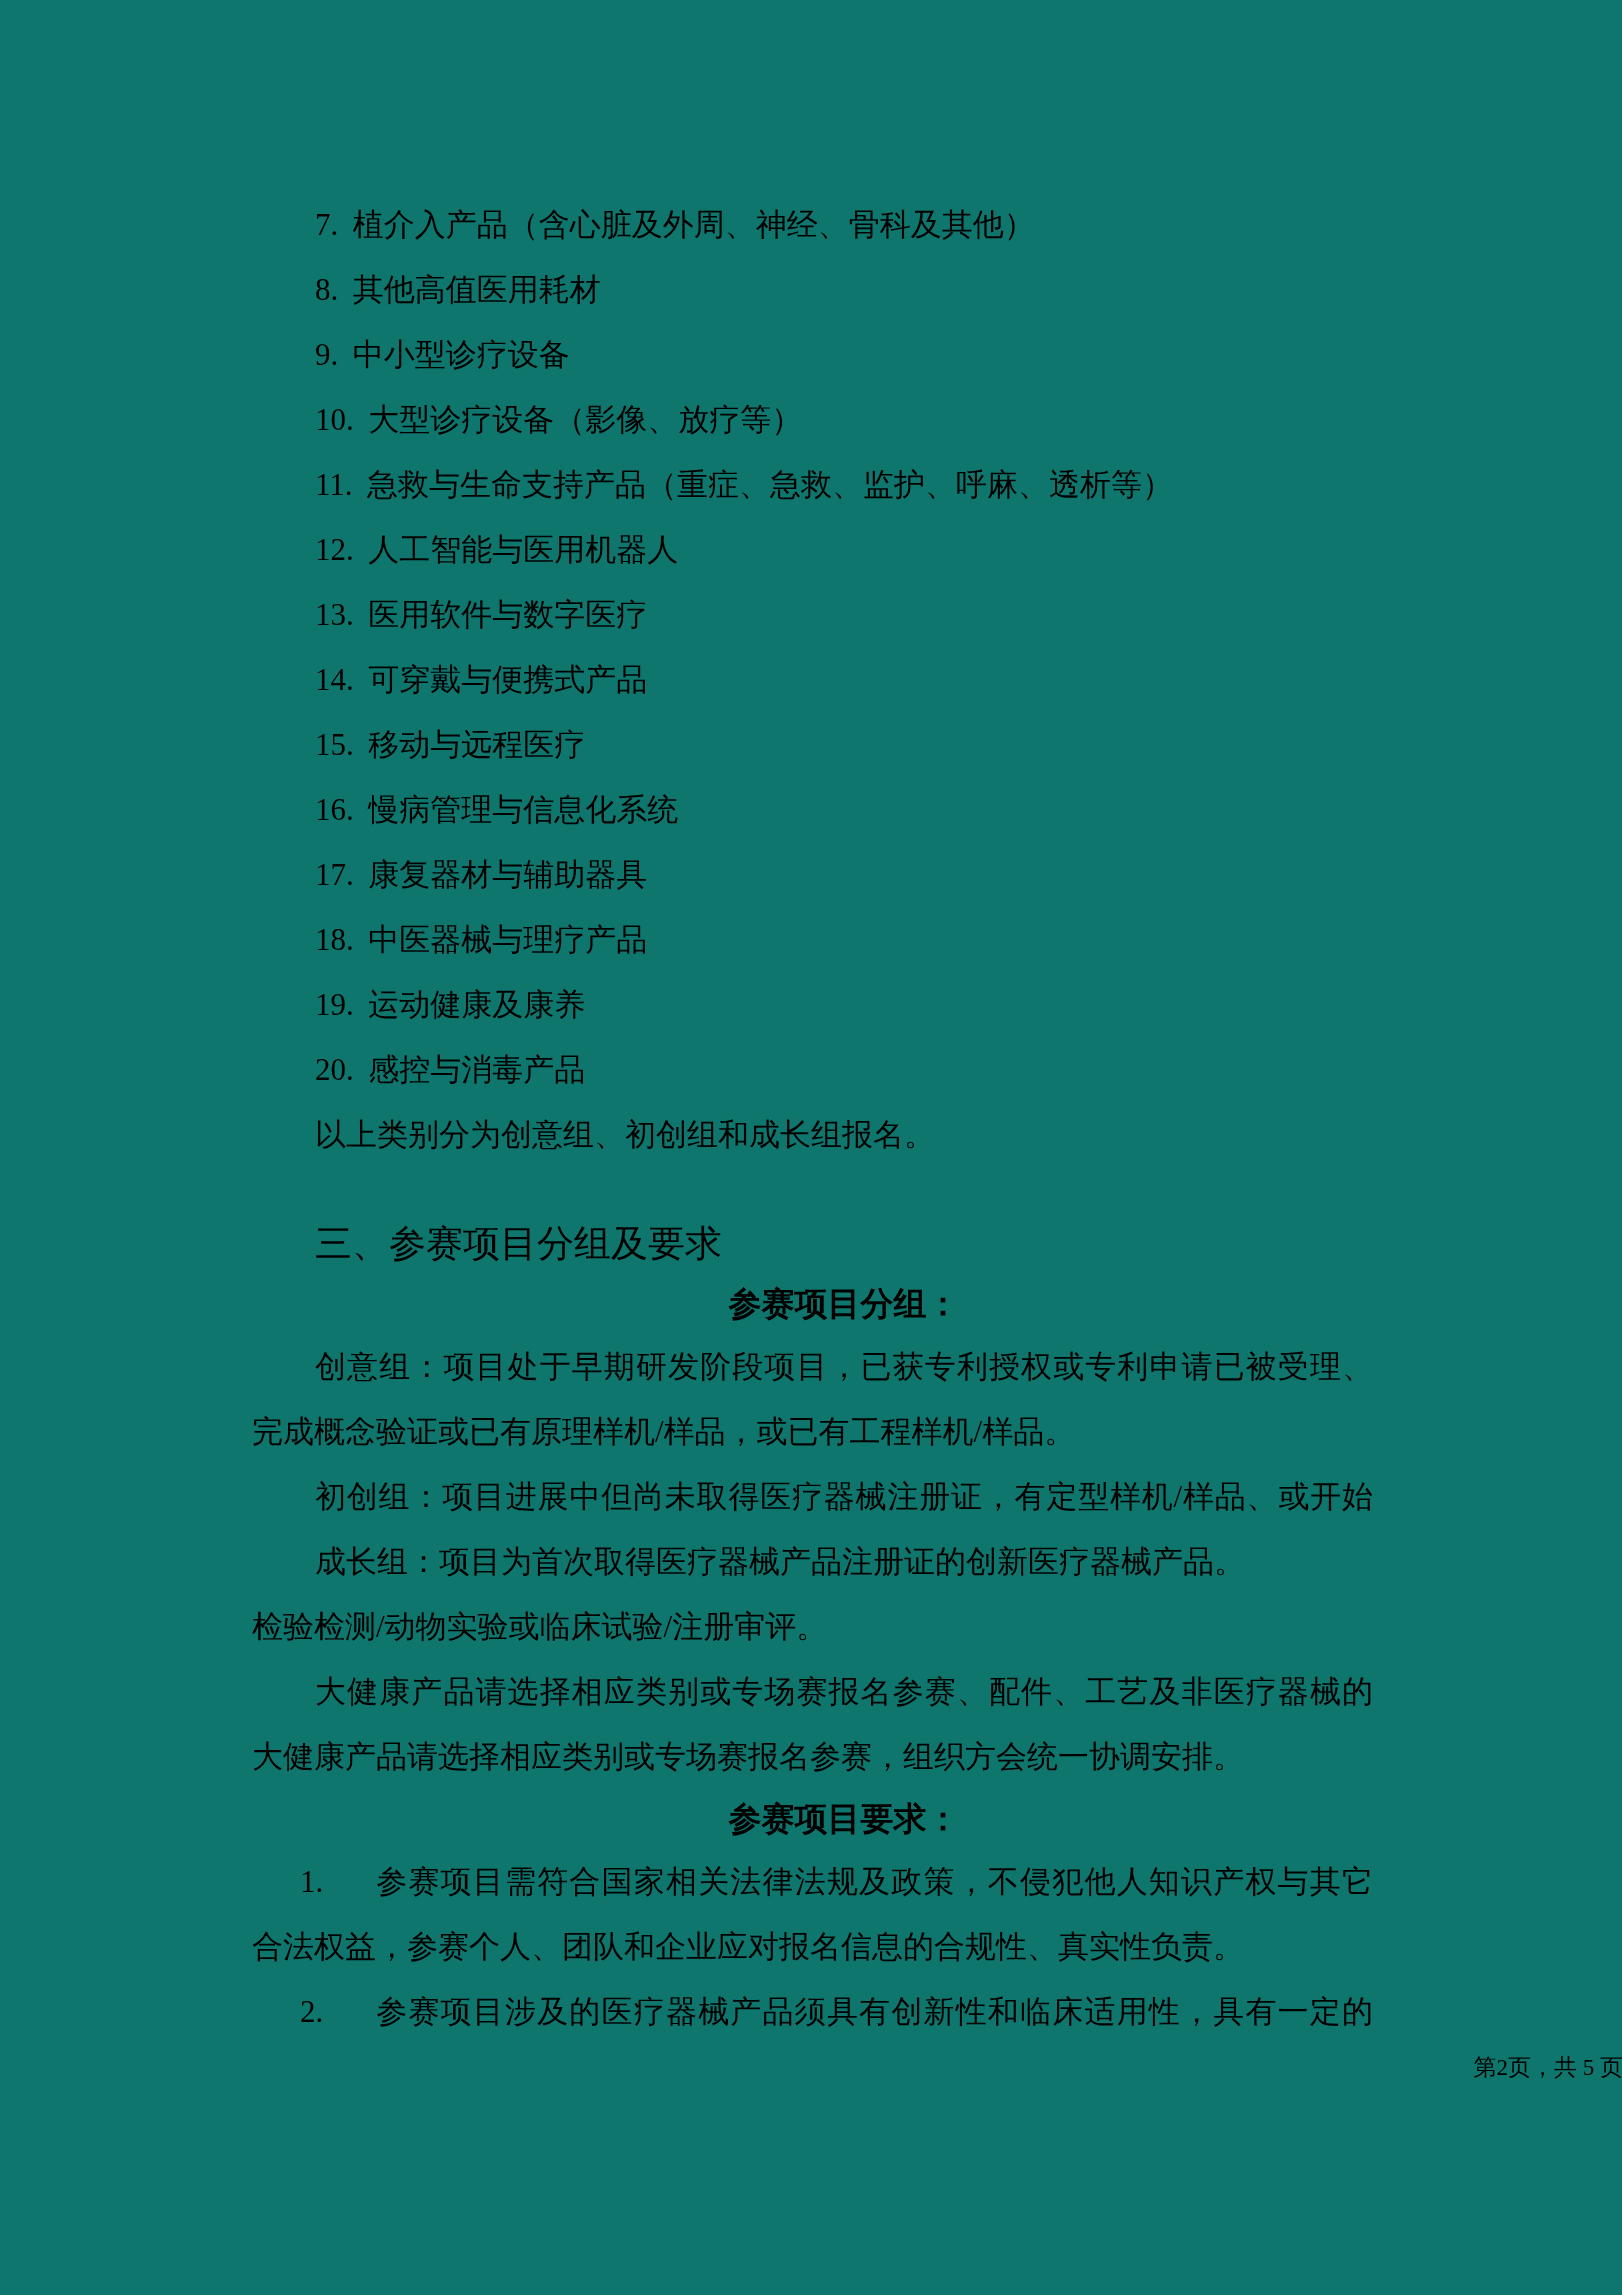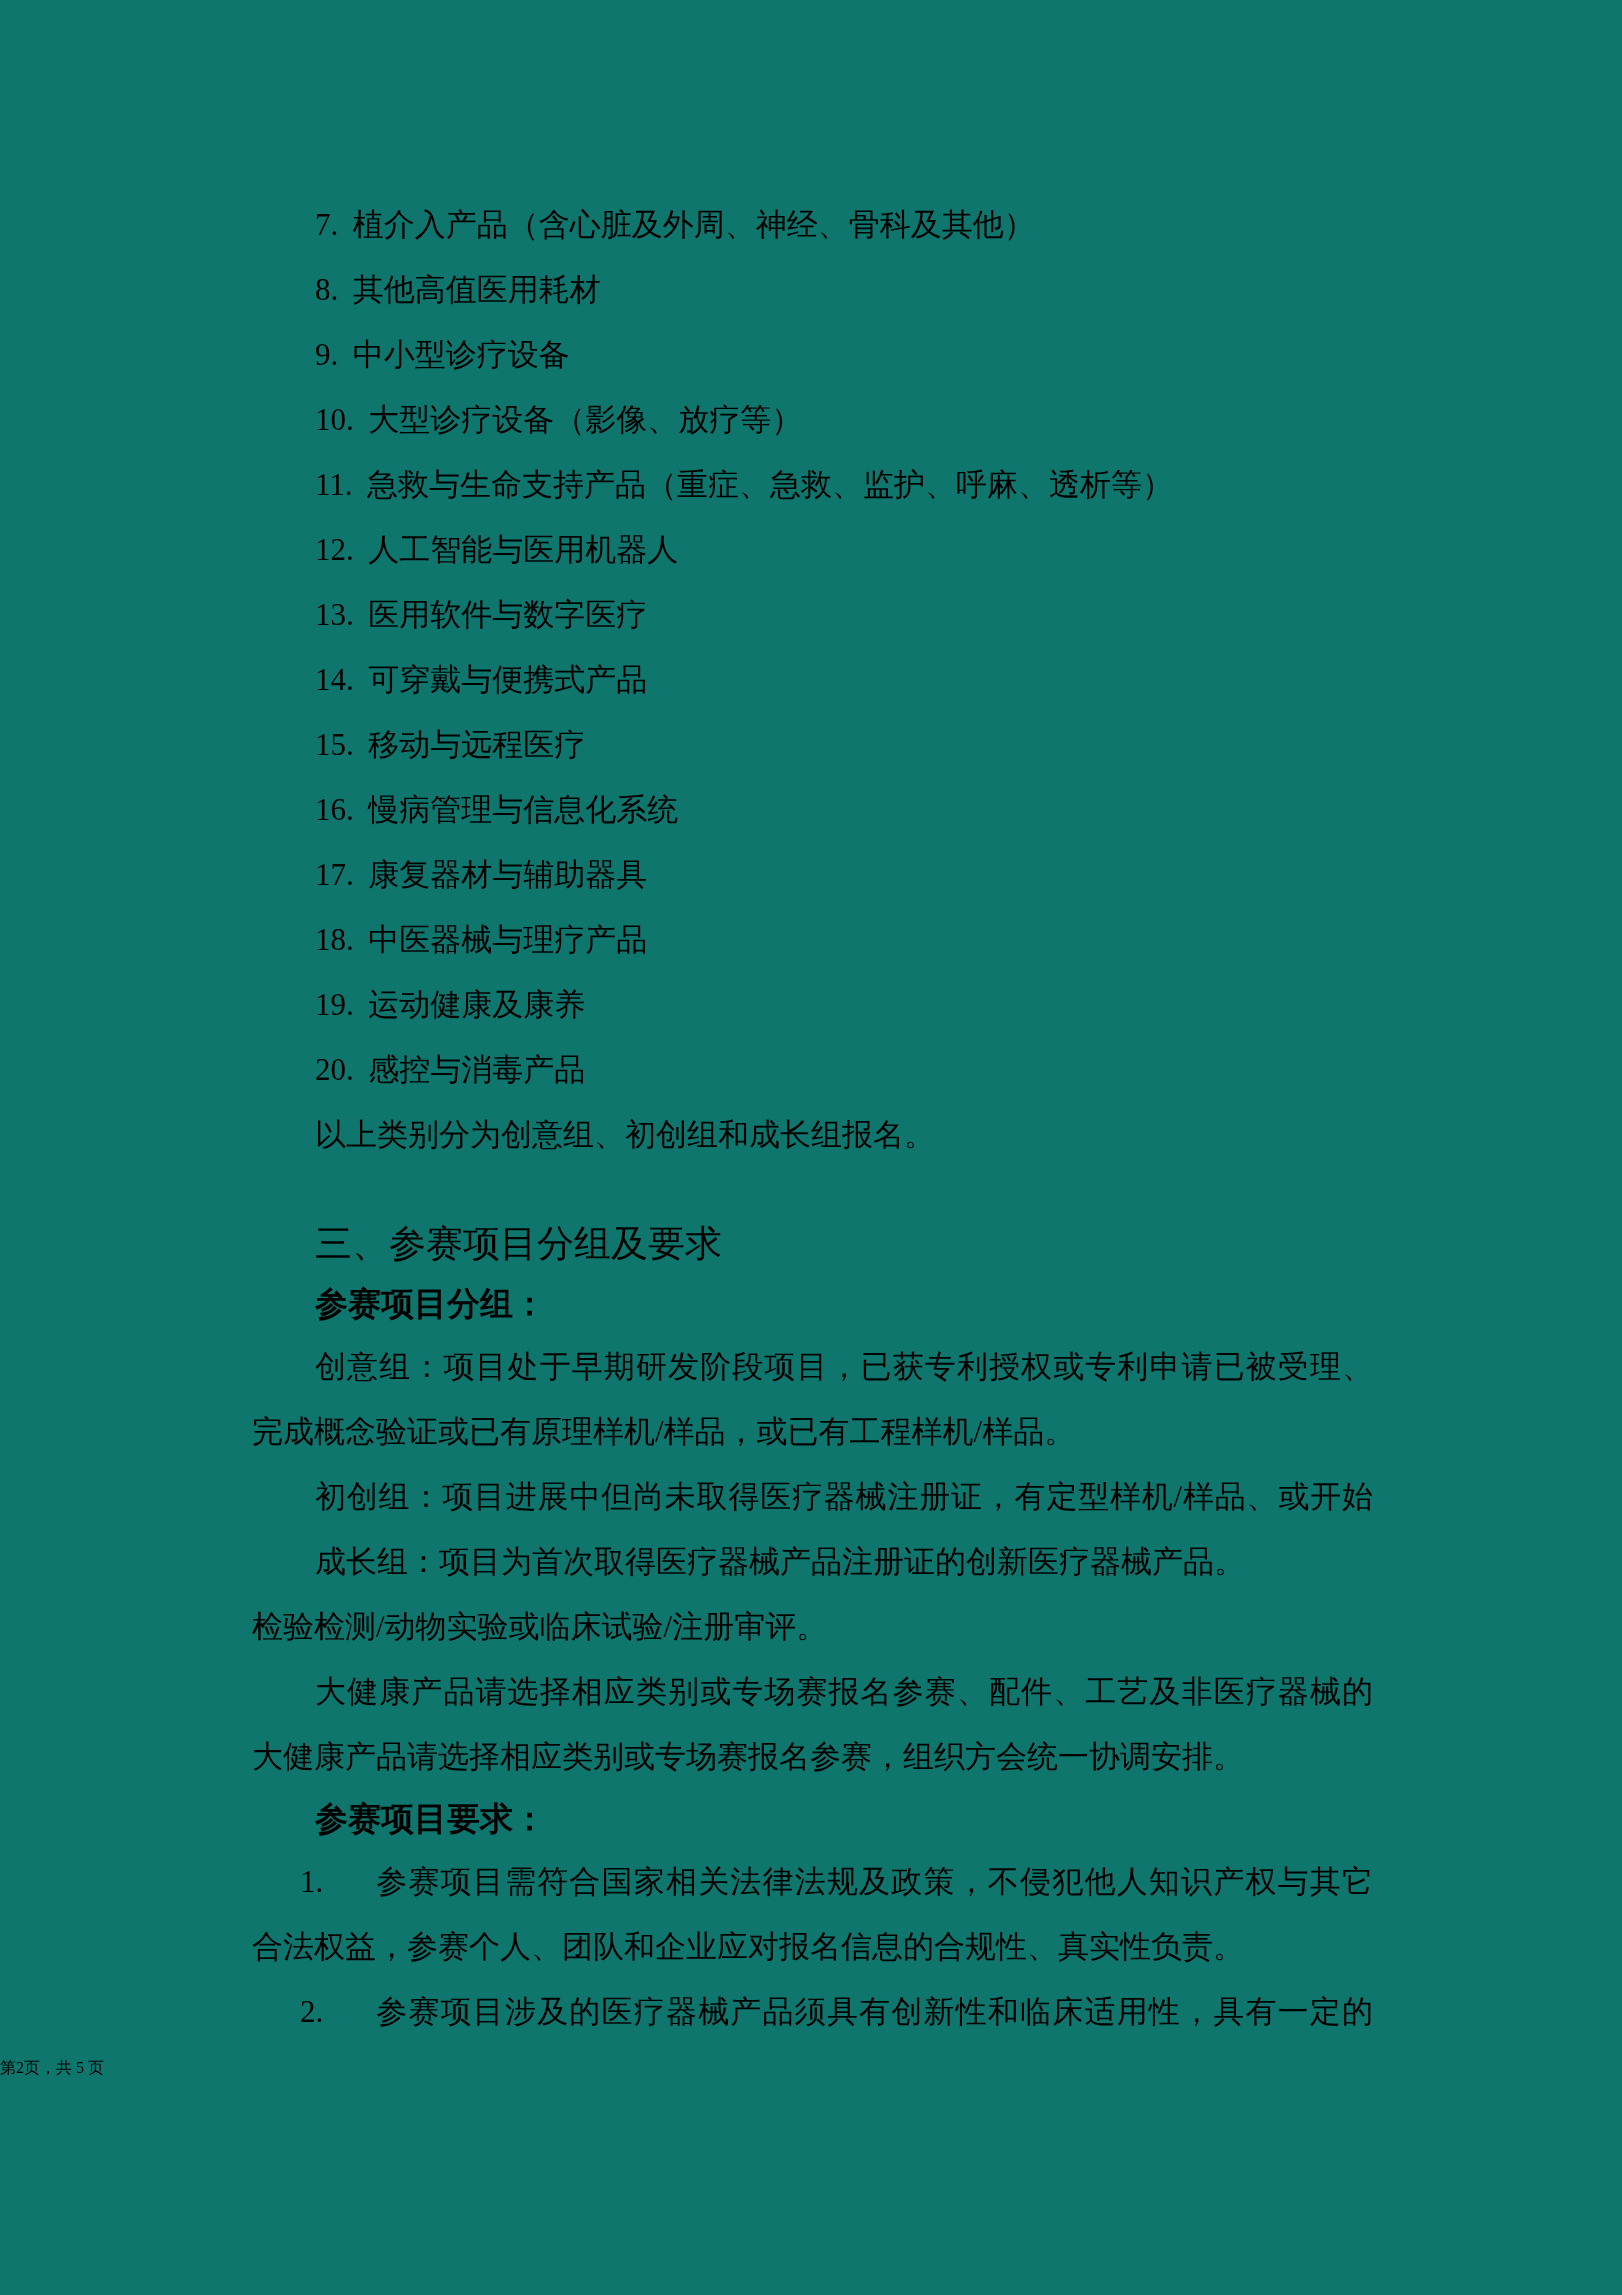--- a/index.html
+++ b/index.html
@@ -28,34 +28,34 @@
   }
   .num{margin-right:14.4px;}
   .h1{
     font-size:37px;
     font-weight:normal;
     line-height:60px;height:60px;
   }
   .h2{
     font-size:33px;
     font-weight:bold;
-    line-height:60px;height:60px;
+    line-height:60px;height:60px;text-align:center;
   }
   .spacer{height:47px;}
   .req{text-indent:48px;}
   .rnum{
     display:inline-block;
     width:75px;
     text-indent:0;
   }
   .footer{
     position:absolute;
     left:0;right:0;top:2055px;
-    text-align:left;
-    font-size:16px;
+    text-align:right;
+    font-size:23px;
     line-height:26px;
   }
 </style>
 </head>
 <body>
 
 <div class="page">
   <div class="content">
 
     <div class="line indent"><span class="num">7.</span><span>植介入产品（含心脏及外周、神经、骨科及其他）</span></div>

